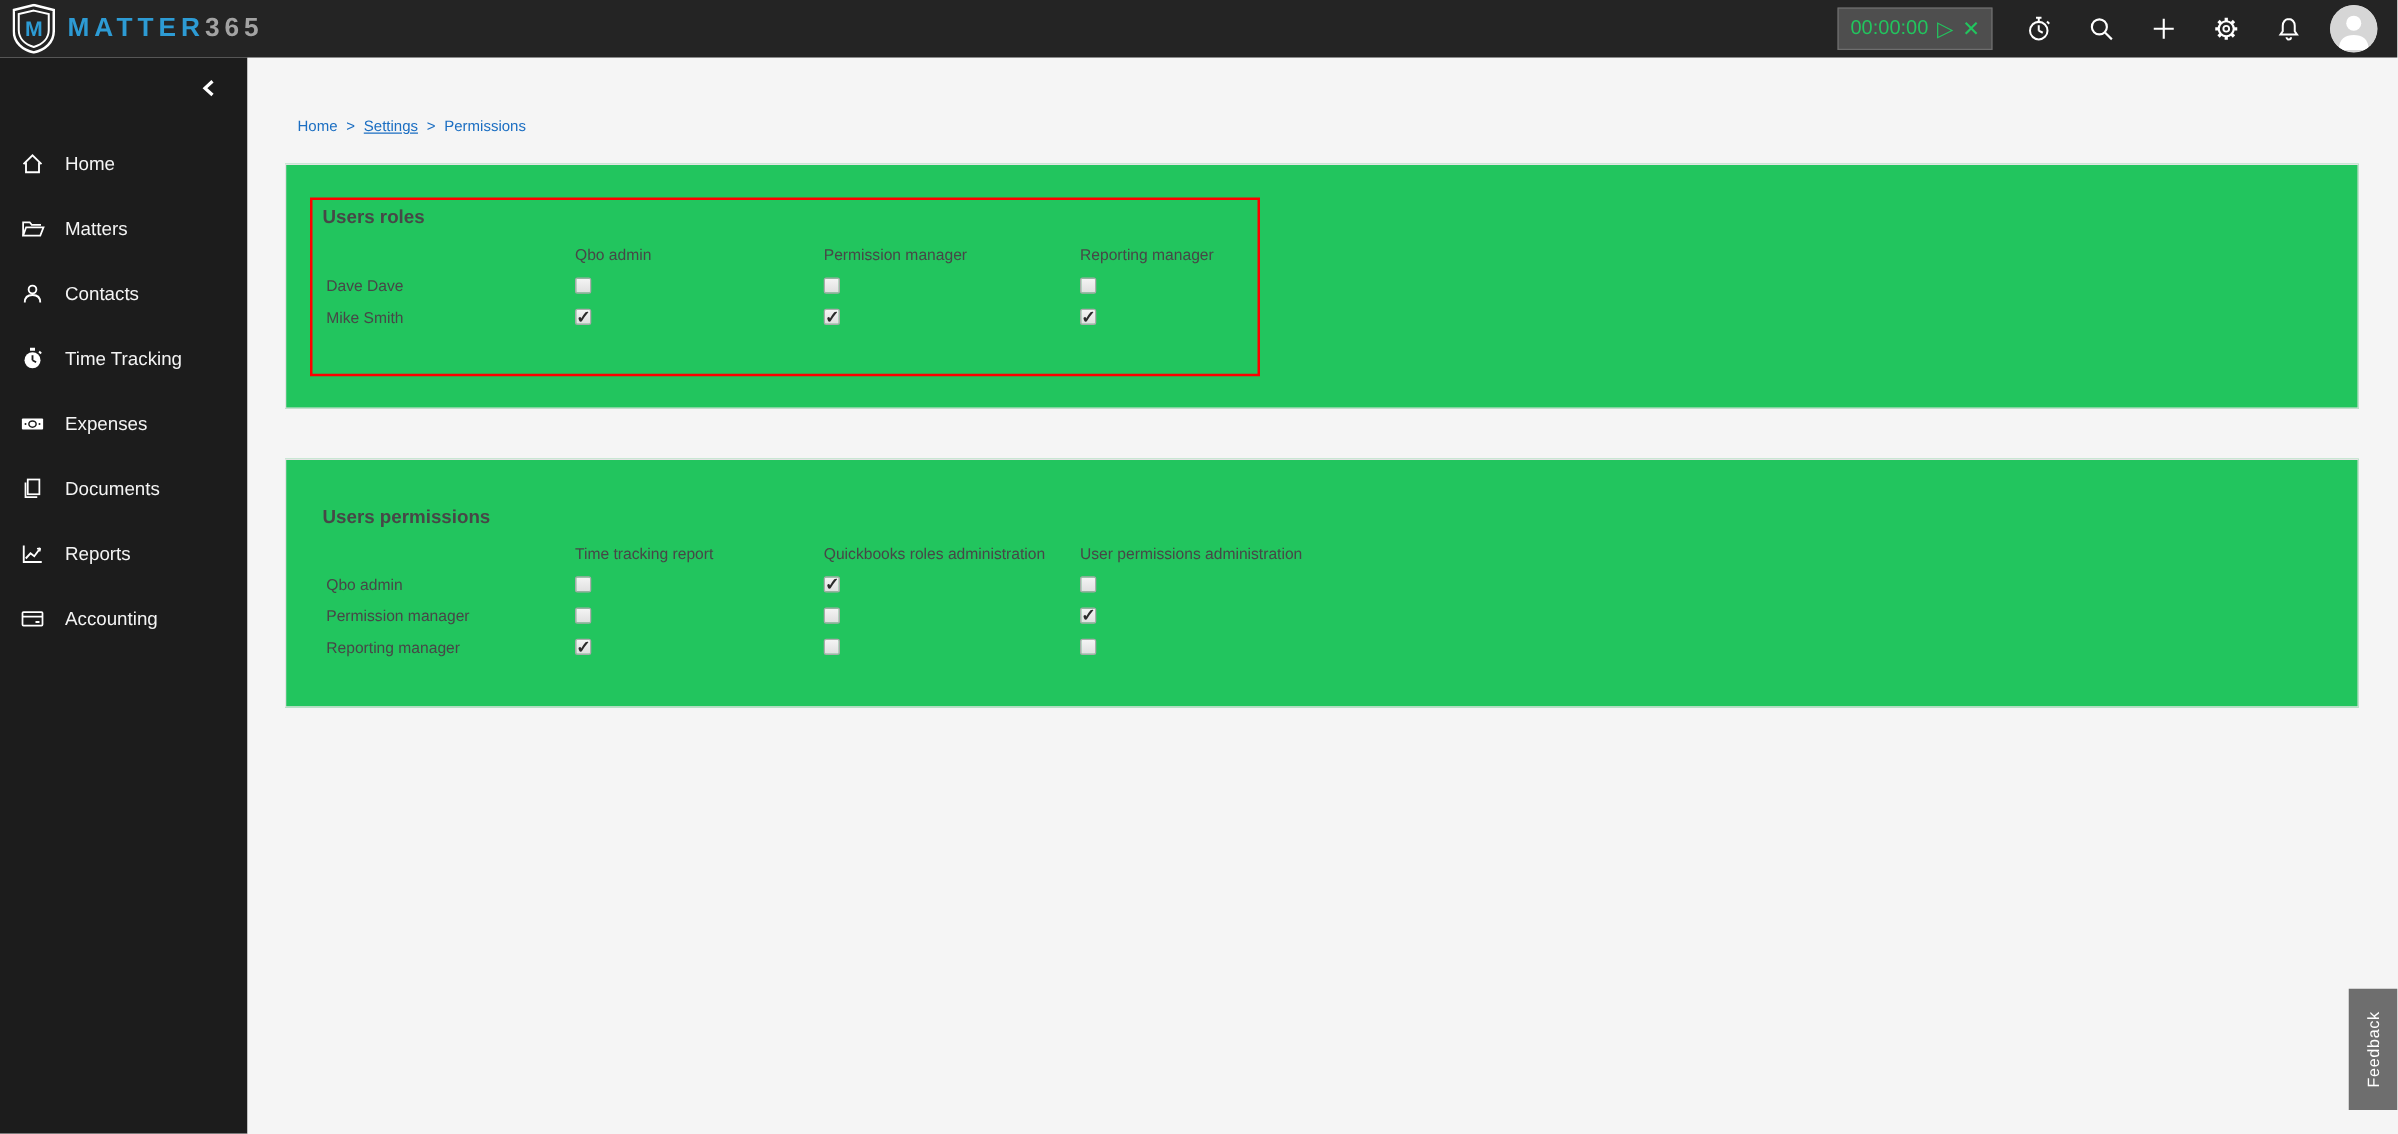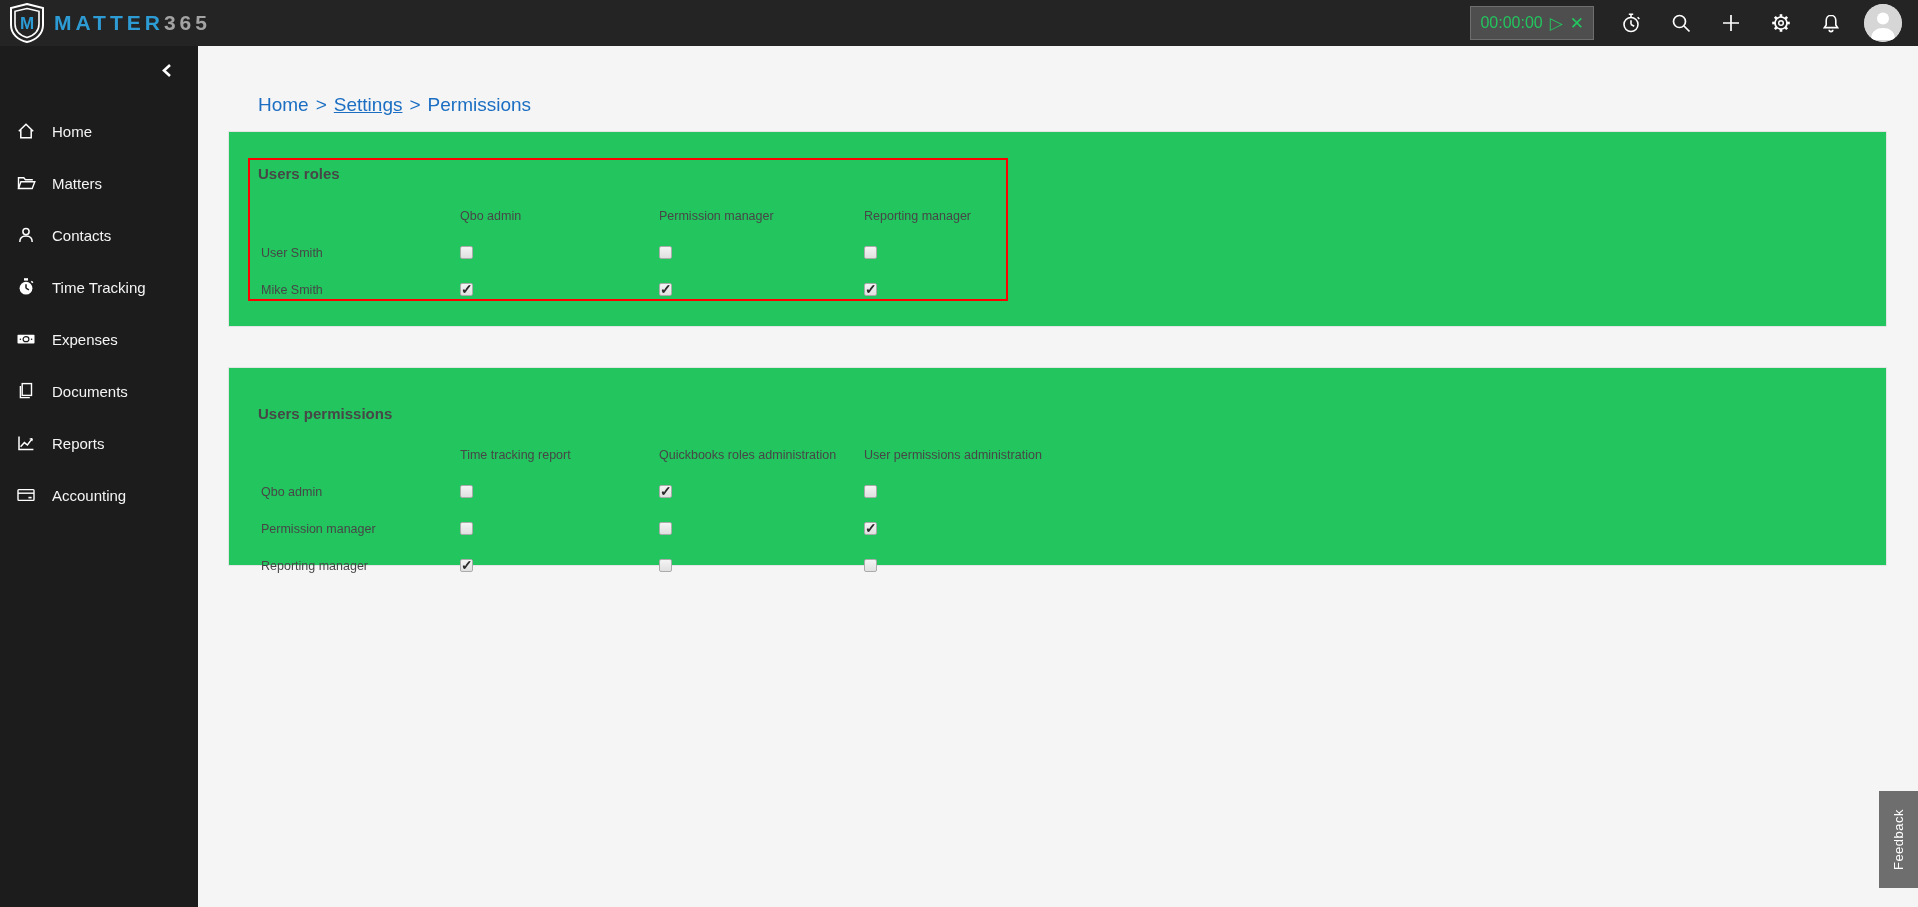--- a/index.html
+++ b/index.html
@@ -44,21 +44,21 @@
   .side-nav { position: absolute; top: 59px; left: 0; right: 0; }
   .side-item {
     height: 52px; display: flex; align-items: center; padding-left: 15px;
     cursor: pointer; color: #f4f4f4;
   }
   .side-item .icon { width: 22px; height: 20px; display: inline-flex; align-items: center; justify-content: center; }
   .side-item .label { margin-left: 15px; font-size: 15px; }
 
   
   .main { position: absolute; left: 198px; top: 46px; right: 0; bottom: 0; background: #f5f5f5; }
-  .breadcrumb { position: absolute; left: 60px; top: 48px; font-size: 19px; color: #1b6ec2; }
+  .breadcrumb { position: absolute; left: 40px; top: 48px; font-size: 12px; color: #1b6ec2; }
   .breadcrumb .crumb { color: #1b6ec2; cursor: pointer; text-decoration: none; }
   .breadcrumb .crumb.underline { text-decoration: underline; }
   .breadcrumb .sep { margin: 0 7px; }
 
   .panel {
     position: absolute; left: 30px; width: 1659px; background: #22c55e;
     border: 1px solid #e4e4e4;
   }
   .panel-users { top: 85px; height: 196px; }
   .panel-roles { top: 321px; height: 199px; }
@@ -72,21 +72,21 @@
   .panel-users .panel-title { top: 33px; }
   .panel-roles .panel-title { top: 37px; }
 
   .perm-table {
     position: absolute; left: 32px; right: 20px;
     display: grid; grid-template-columns: 199px 199px 205px auto;
     font-size: 12.5px; color: #474747;
   }
   .panel-users .perm-table { top: 59px; }
   .panel-roles .perm-table { top: 62px; }
-  .perm-table .cell { height: 25px; display: flex; align-items: center; margin-top: 12px; }
+  .perm-table .cell { height: 25px; display: flex; align-items: center; }
 
   .cb {
     width: 13px; height: 13px; border: 1px solid #ababab; border-radius: 2px;
     background: linear-gradient(#f4f4f4, #e0e0e0); position: relative; cursor: pointer;
   }
   .cb.checked::after {
     content: "✓"; position: absolute; left: 0px; top: -3px;
     font-size: 14px; font-weight: bold; color: #2b2b2b;
   }
 
@@ -276,21 +276,21 @@
   <div class="breadcrumb"><span class="crumb">Home</span><span class="sep">&gt;</span><span class="crumb underline">Settings</span><span class="sep">&gt;</span><span class="crumb">Permissions</span></div>
 
   <div class="panel panel-users">
     <div class="highlight-box"></div>
     <div class="panel-title">Users roles</div>
     <div class="perm-table">
         <div class="cell head"></div>
         <div class="cell head">Qbo admin</div>
         <div class="cell head">Permission manager</div>
         <div class="cell head">Reporting manager</div>
-        <div class="cell name">User Smith</div>
+        <div class="cell name">Dave Dave</div>
         <div class="cell check-cell">
           <span class="cb"></span>
         </div>
         <div class="cell check-cell">
           <span class="cb"></span>
         </div>
         <div class="cell check-cell">
           <span class="cb"></span>
         </div>
         <div class="cell name">Mike Smith</div>

